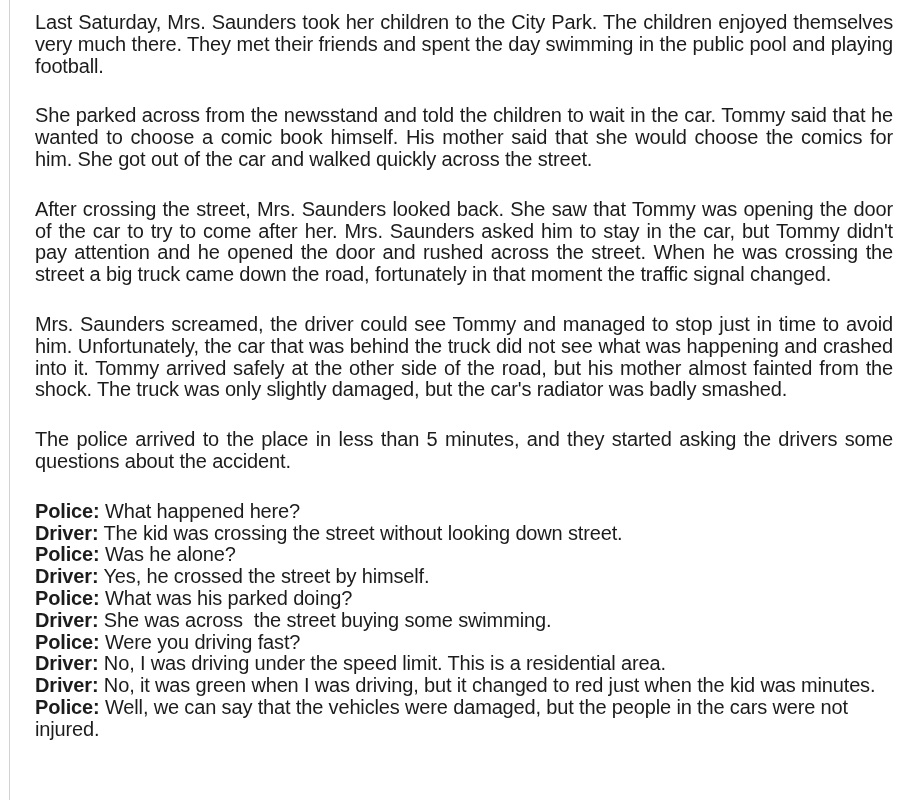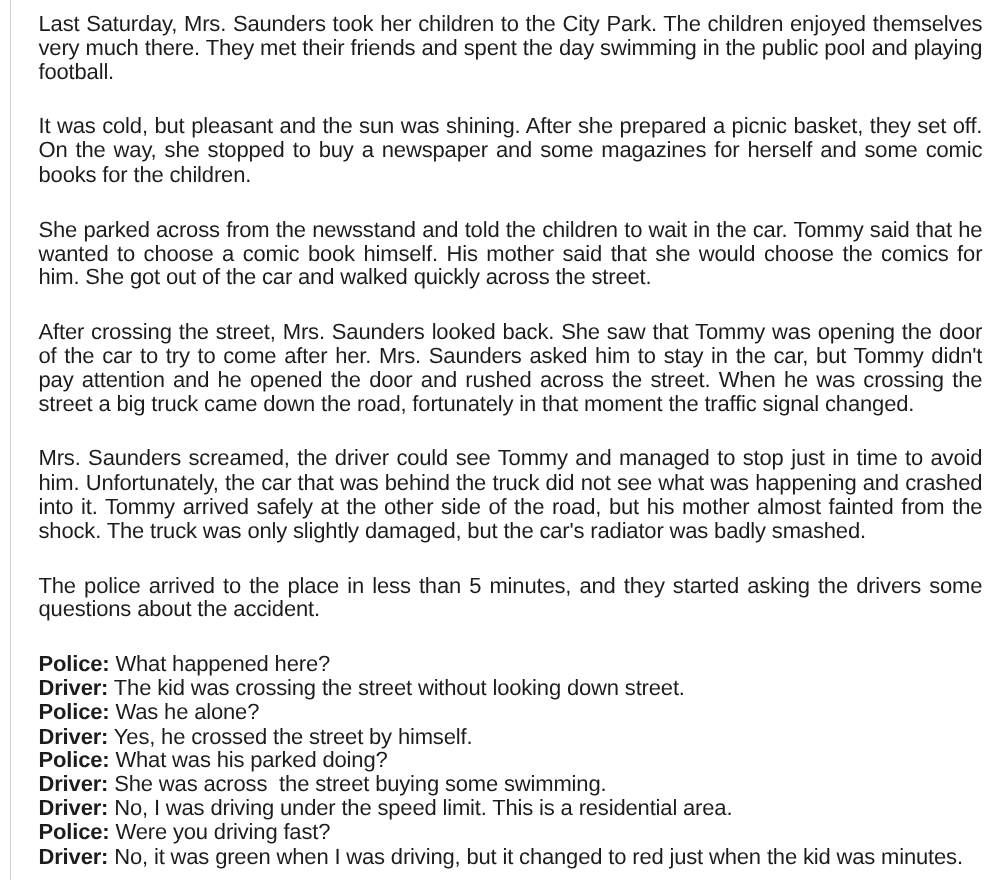--- a/index.html
+++ b/index.html
@@ -49,30 +49,30 @@
     white-space: pre-wrap;
   }
 </style>
 </head>
 <body>
 
 <div class="edge-line"></div>
 
 <div class="content">
   <p class="story">Last Saturday, Mrs. Saunders took her children to the City Park. The children enjoyed themselves very much there. They met their friends and spent the day swimming in the public pool and playing football.</p>
-  <p class="story">It was cold, but pleasant and the sun was shining. After she prepared a picnic basket, they set off. On the way, she stopped to buy a newspaper and some magazines for herself and some comic books for the children.</p>
   <p class="story">She parked across from the newsstand and told the children to wait in the car. Tommy said that he wanted to choose a comic book himself. His mother said that she would choose the comics for him. She got out of the car and walked quickly across the street.</p>
   <p class="story">After crossing the street, Mrs. Saunders looked back. She saw that Tommy was opening the door of the car to try to come after her. Mrs. Saunders asked him to stay in the car, but Tommy didn't pay attention and he opened the door and rushed across the street. When he was crossing the street a big truck came down the road, fortunately in that moment the traffic signal changed.</p>
   <p class="story">Mrs. Saunders screamed, the driver could see Tommy and managed to stop just in time to avoid him. Unfortunately, the car that was behind the truck did not see what was happening and crashed into it. Tommy arrived safely at the other side of the road, but his mother almost fainted from the shock. The truck was only slightly damaged, but the car's radiator was badly smashed.</p>
   <p class="story">The police arrived to the place in less than 5 minutes, and they started asking the drivers some questions about the accident.</p>
 
   <div class="dialogue">
     <div class="dialogue-line"><span class="speaker">Police:</span> <span class="dialogue-text">What happened here?</span></div>
     <div class="dialogue-line"><span class="speaker">Driver:</span> <span class="dialogue-text">The kid was crossing the street without looking down street.</span></div>
     <div class="dialogue-line"><span class="speaker">Police:</span> <span class="dialogue-text">Was he alone?</span></div>
     <div class="dialogue-line"><span class="speaker">Driver:</span> <span class="dialogue-text">Yes, he crossed the street by himself.</span></div>
     <div class="dialogue-line"><span class="speaker">Police:</span> <span class="dialogue-text">What was his parked doing?</span></div>
     <div class="dialogue-line"><span class="speaker">Driver:</span> <span class="dialogue-text">She was across  the street buying some swimming.</span></div>
+    <div class="dialogue-line"><span class="speaker">Police:</span> <span class="dialogue-text">Were you driving fast?</span></div>
     <div class="dialogue-line"><span class="speaker">Driver:</span> <span class="dialogue-text">No, I was driving under the speed limit. This is a residential area.</span></div>
-    <div class="dialogue-line"><span class="speaker">Police:</span> <span class="dialogue-text">Were you driving fast?</span></div>
     <div class="dialogue-line"><span class="speaker">Driver:</span> <span class="dialogue-text">No, it was green when I was driving, but it changed to red just when the kid was minutes.</span></div>
+    <div class="dialogue-line"><span class="speaker">Police:</span> <span class="dialogue-text">Well, we can say that the vehicles were damaged, but the people in the cars were not injured.</span></div>
   </div>
 </div>
 
 </body></html>

